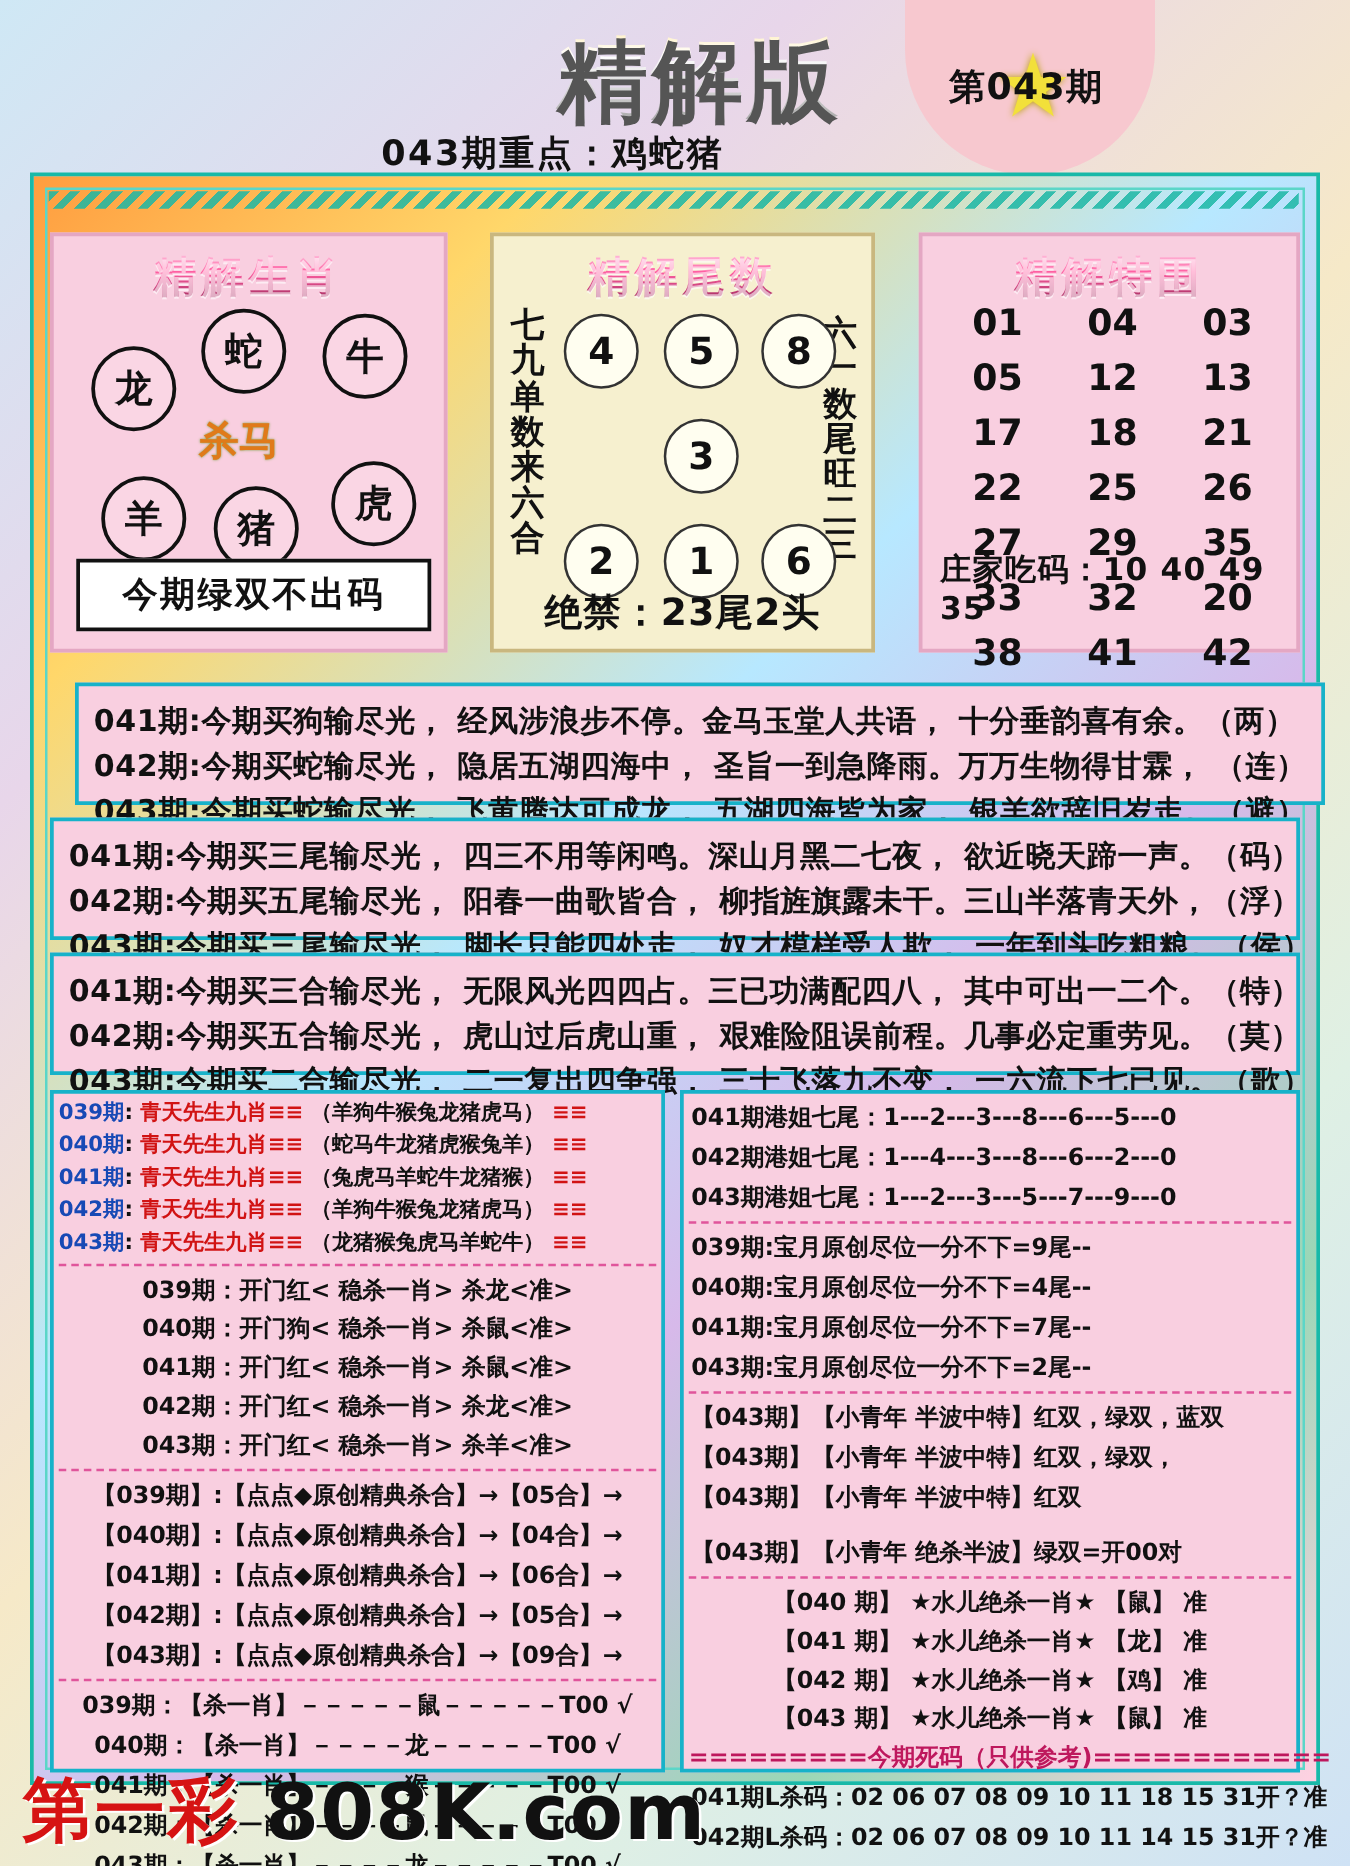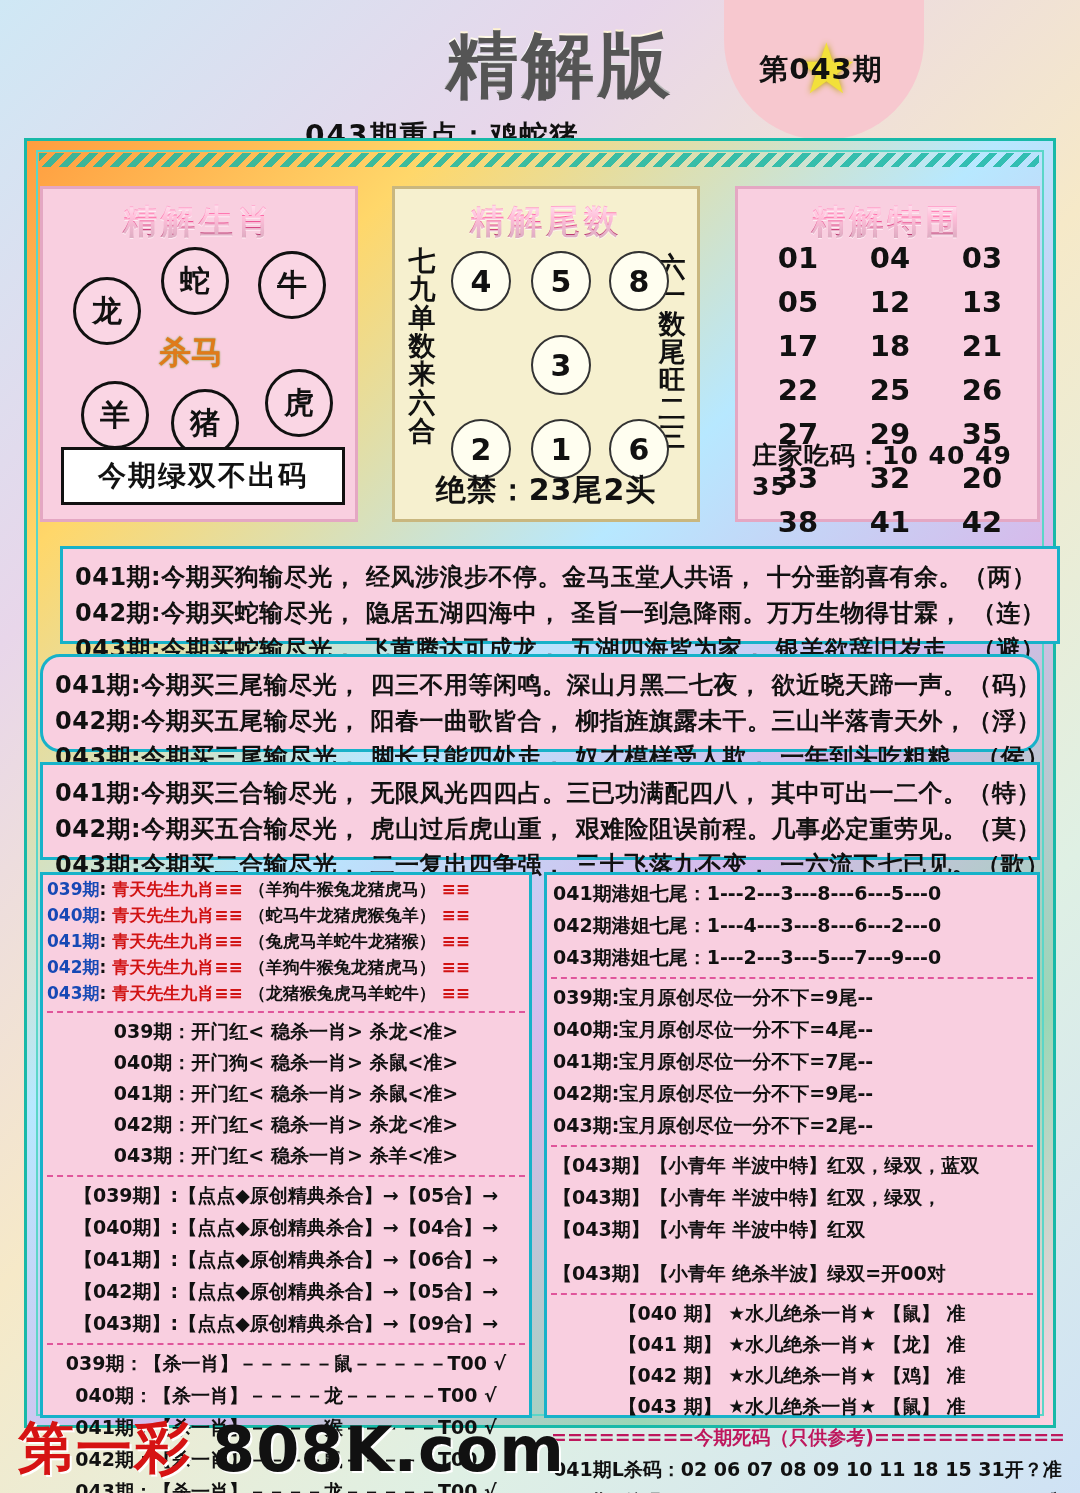--- a/index.html
+++ b/index.html
@@ -24,21 +24,21 @@
   .star{position:absolute;left:795px;top:28px;font-size:70px;color:#f2e03a;text-shadow:0 0 6px #b8a000;}
   .issue-bubble{
     position:absolute;right:20px;top:0px;width:200px;height:140px;border-radius:0 0 110px 110px;
     background:#f7c8cf;
   }
   .issue-text{
     position:absolute;right:28px;top:50px;width:190px;text-align:center;
     font-size:29px;font-weight:bold;color:#111;letter-spacing:1px;
   }
   .focus-line{
-    position:absolute;left:305px;top:117px;font-size:28px;font-weight:bold;color:#111;letter-spacing:2px;
+    position:absolute;left:305px;top:104px;font-size:28px;font-weight:bold;color:#111;letter-spacing:2px;
   }
 
   
   .frame{
     position:absolute;left:24px;top:138px;width:1032px;height:1290px;
     background:linear-gradient(135deg,#ff9d3f 0%,#ffd76a 18%,#b7e8ff 42%,#d7b9ea 62%,#9ad7b6 82%,#ffd1e2 100%);
     border:3px solid #18b9a8;padding:6px;box-sizing:border-box;
   }
   .frame-inner{position:absolute;inset:9px;border:2px solid #5bd6c8;}
   .wave{
@@ -111,21 +111,21 @@
 
   
   .verse{
     position:absolute;left:40px;width:1000px;box-sizing:border-box;
     background:#f9cfe0;border:3px solid #17b2c9;padding:8px 12px;
   }
   .verse p{
     margin:4px 0;font-size:24px;font-weight:bold;color:#111;white-space:nowrap;letter-spacing:.5px;
   }
   .v1{top:546px;height:98px;margin-left:20px;}
-  .v2{top:654px;height:98px;border-radius:20px;}
+  .v2{top:654px;height:98px;}
   .v3{top:762px;height:98px;}
 
   
   .panel{
     position:absolute;box-sizing:border-box;background:#f9cfe0;border:3px solid #17b2c9;
   }
   .p-left{left:40px;top:872px;width:492px;height:546px;}
   .p-right{left:544px;top:872px;width:496px;height:546px;}
 
   .dashed{
@@ -300,21 +300,20 @@
 
   <div class="panel p-right">
     <div class="row-r">041期港姐七尾：1---2---3---8---6---5---0</div>
     <div class="row-r">042期港姐七尾：1---4---3---8---6---2---0</div>
     <div class="row-r">043期港姐七尾：1---2---3---5---7---9---0</div>
 
     <hr class="dashed">
     <div class="row-r">039期:宝月原创尽位一分不下=9尾--</div>
     <div class="row-r">040期:宝月原创尽位一分不下=4尾--</div>
     <div class="row-r">041期:宝月原创尽位一分不下=7尾--</div>
-    <div class="row-r">042期:宝月原创尽位一分不下=9尾--</div>
     <div class="row-r">043期:宝月原创尽位一分不下=2尾--</div>
 
     <hr class="dashed">
     <div class="row-r">【043期】【小青年 半波中特】红双，绿双，蓝双</div>
     <div class="row-r">【043期】【小青年 半波中特】红双，绿双，</div>
     <div class="row-r">【043期】【小青年 半波中特】红双</div>
 
     <div class="row-r" style="margin-top:18px;">【043期】【小青年 绝杀半波】绿双=开00对</div>
 
     <hr class="dashed">

